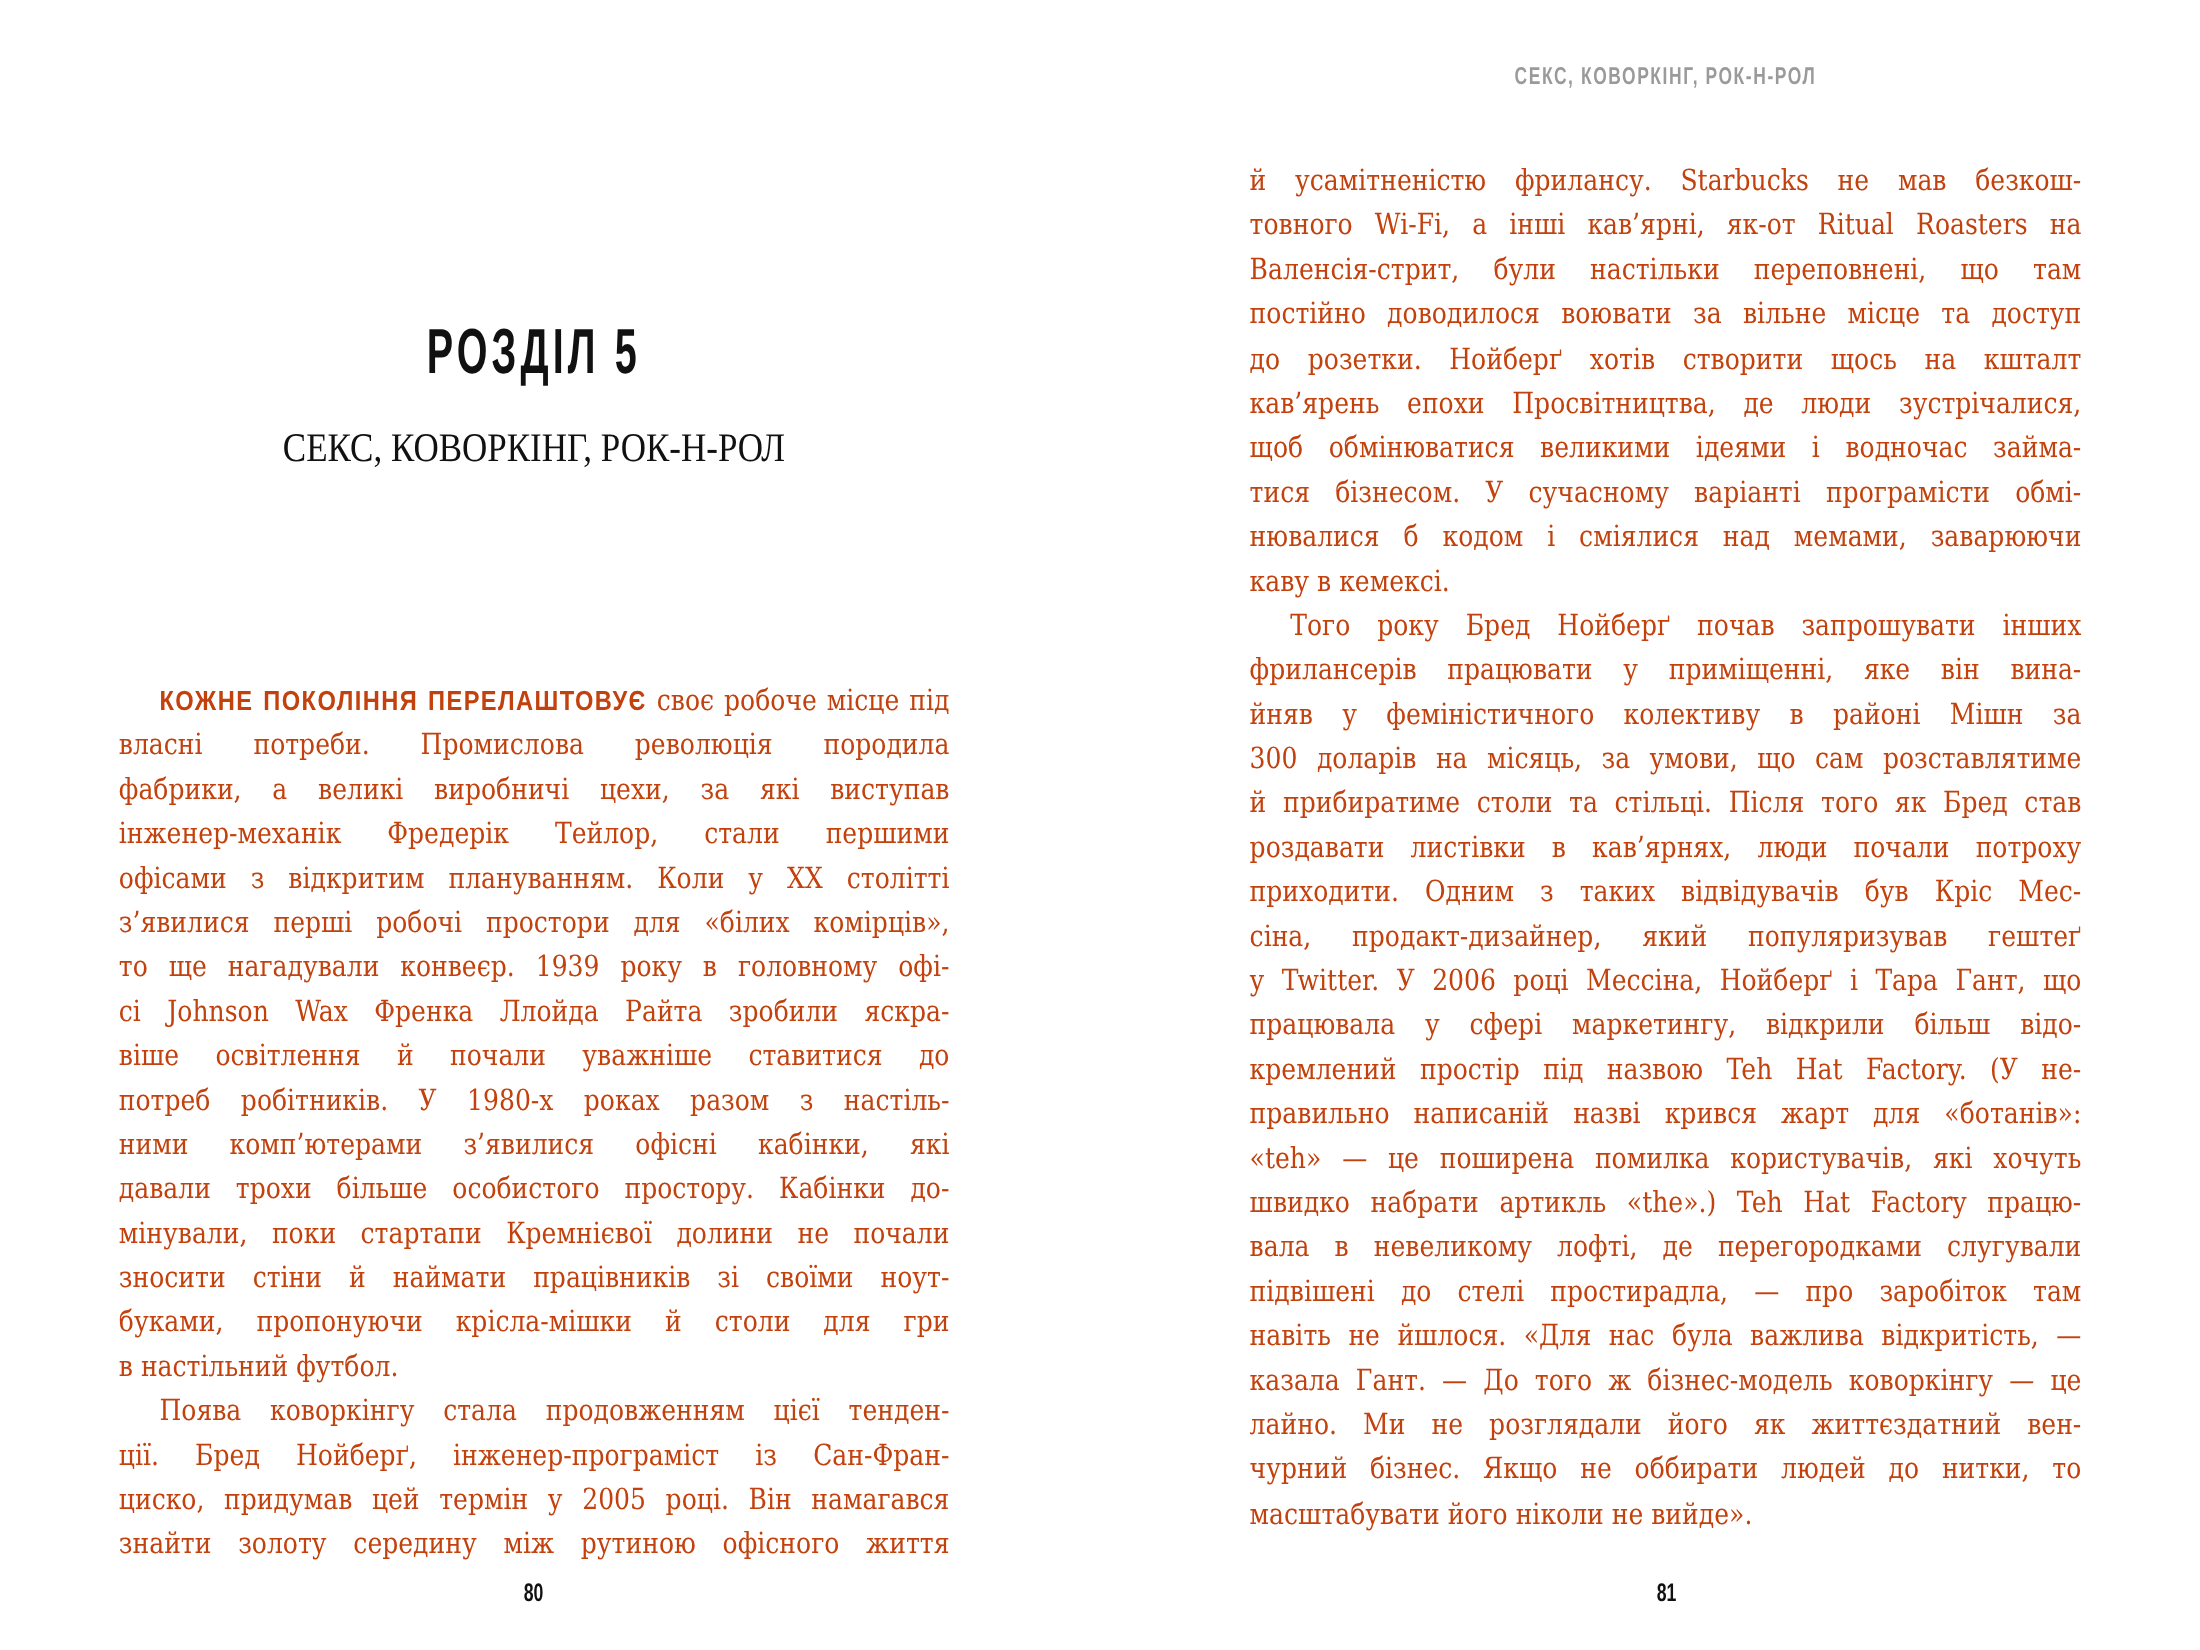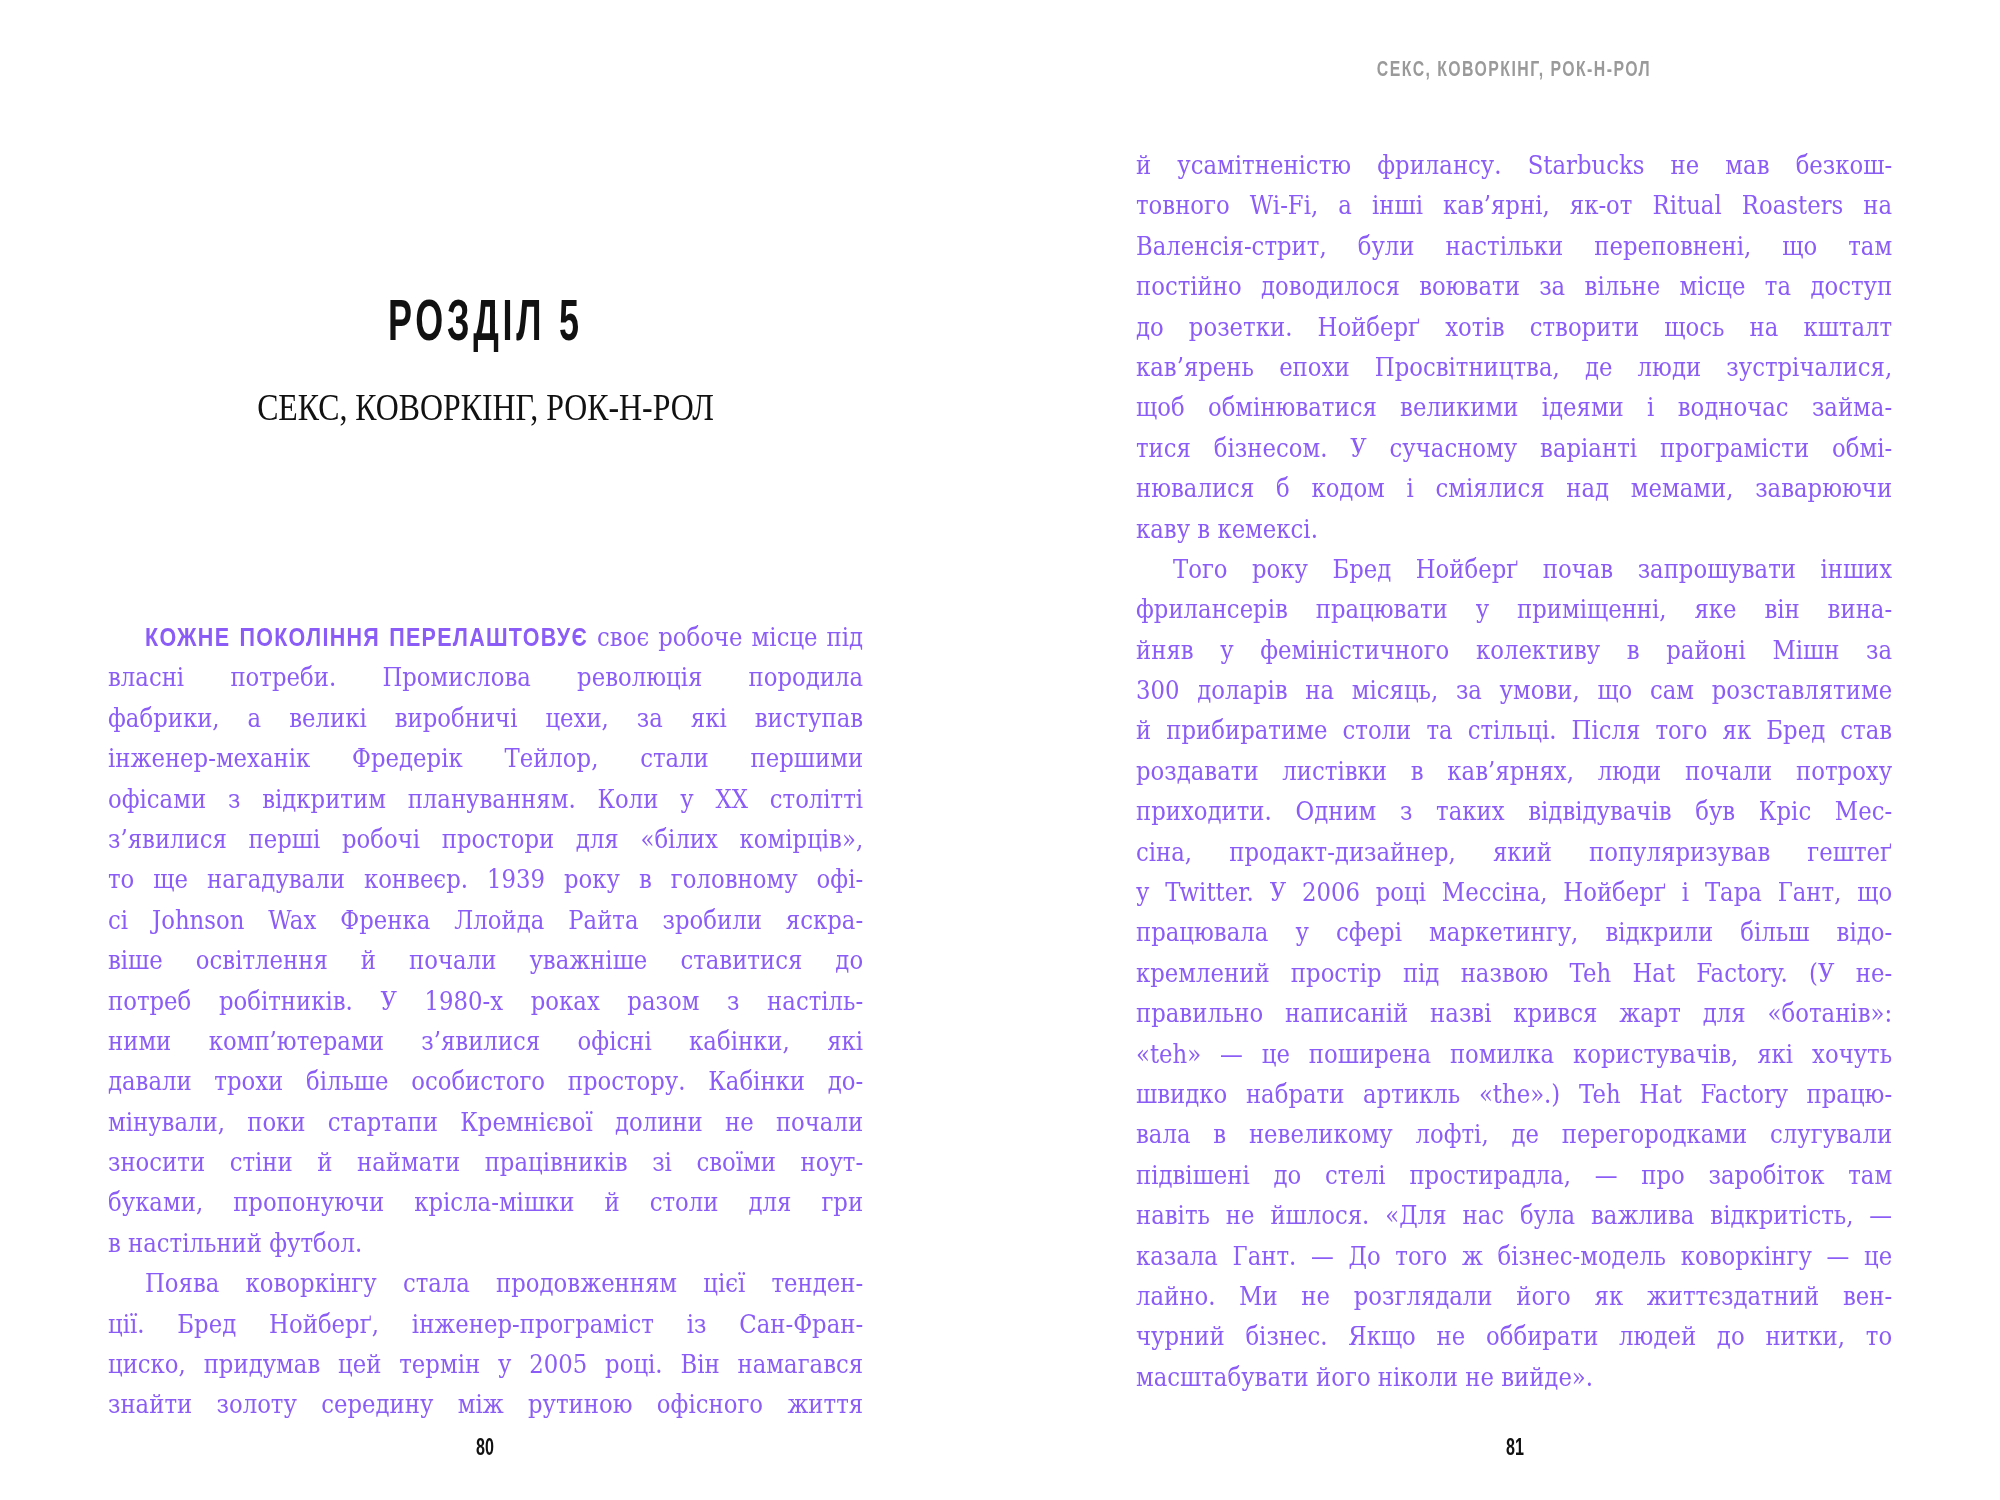--- a/index.html
+++ b/index.html
@@ -26,21 +26,21 @@
   .chapter-subtitle {
     position: absolute; top: 386px; left: 108px; width: 755px; text-align: center;
     font-family: "Liberation Serif", serif; font-size: 37px; color: #111;
     transform: scaleX(0.86); transform-origin: 377px 0;
   }
 
   .text-block {
     position: absolute;
     font-family: "DejaVu Serif", serif;
     font-size: 26.5px;
-    color: #8b5cf6;
+    color: #c2410c;
   }
   #left-text { left: 108px; top: 588px; width: 755px; margin-top: 29px; }
   #right-text { left: 1136px; top: 145px; width: 756px; }
 
   .line {
     display: block; height: 40.4px; line-height: 40.4px;
     white-space: nowrap; text-align: justify; text-align-last: justify;
     transform: scaleX(0.86); transform-origin: 0 0; width: 116.3%;
     overflow: visible;
   }

